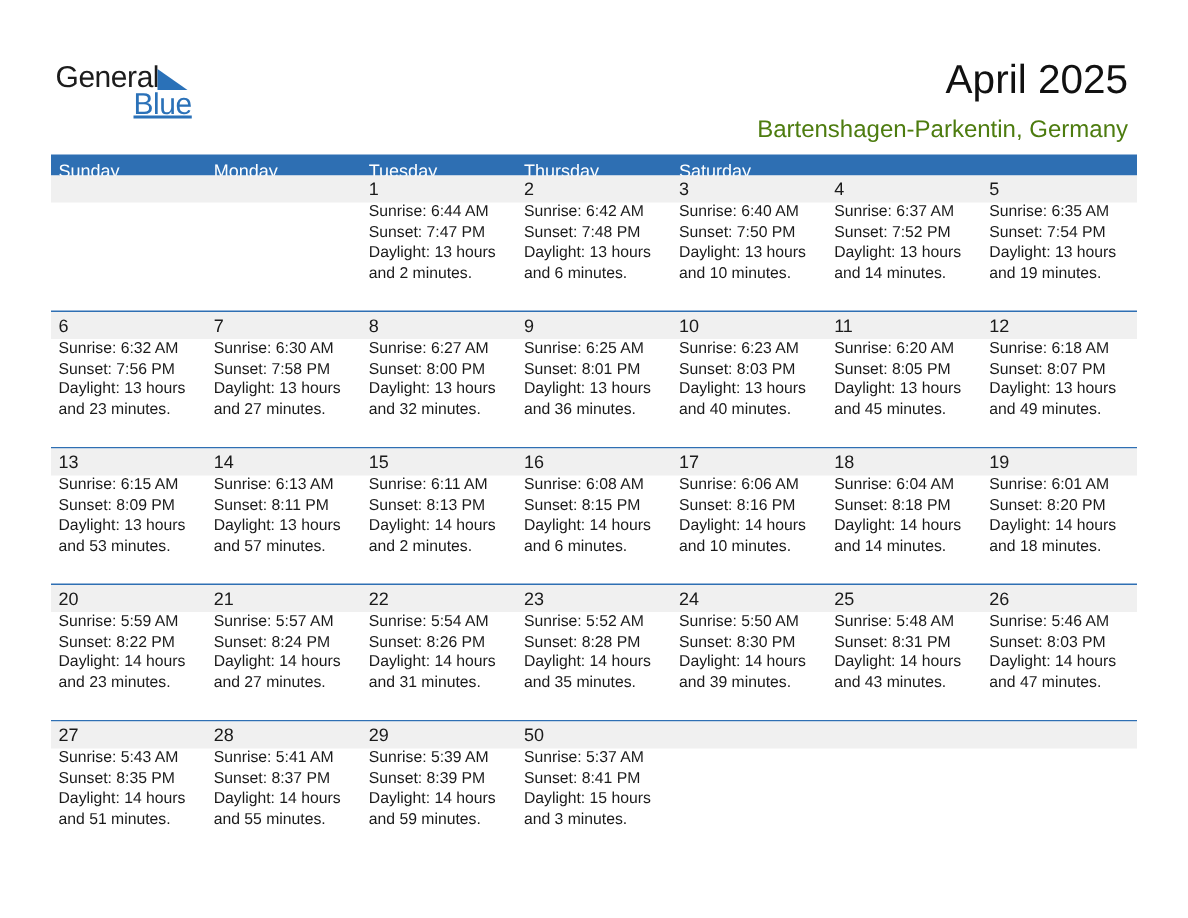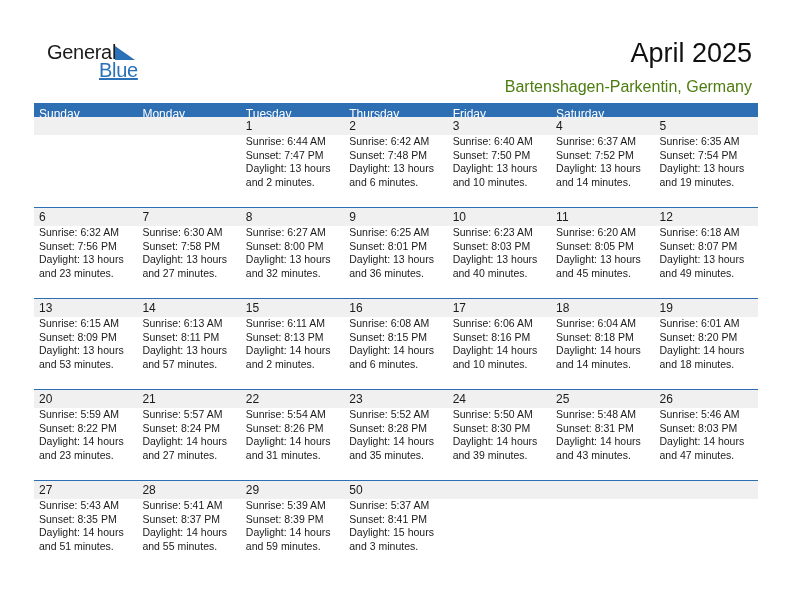--- a/index.html
+++ b/index.html
@@ -1,20 +1,20 @@
 <!DOCTYPE html>
 <html><head>
 <meta charset="utf-8">
 <style>
   html, body { margin: 0; padding: 0; }
   body {
     width: 792px; height: 612px; background: #ffffff; position: relative;
     font-family: "Liberation Sans", sans-serif; color: #1a1a1a; overflow: hidden;
   }
-  .logo { position: absolute; left: 37px; top: 41px; width: 100px; height: 40px; margin-left: 10px; }
+  .logo { position: absolute; left: 37px; top: 41px; width: 100px; height: 40px; }
   .logo-general { position: absolute; left: 0; top: 0; font-size: 20px; color: #1c1c1c; letter-spacing: -0.3px; }
   .logo-blue { position: absolute; left: 52px; top: 18px; font-size: 20px; color: #2a71b8; letter-spacing: -0.3px; text-decoration: underline; }
   .logo-tri { position: absolute; left: 68px; top: 5px; width: 0; height: 0;
     border-left: 20px solid #2a71b8; border-top: 14px solid transparent; }
   .title { position: absolute; right: 40px; top: 38px; font-size: 27px; color: #111; }
   .subtitle { position: absolute; right: 40px; top: 78px; font-size: 16px; color: #4d7c0f; }
   .cal { position: absolute; left: 34px; top: 103px; width: 724px; }
   .head { display: flex; background: #2e6fb3; height: 14px; }
   .head div { width: 103.43px; color: #ffffff; font-size: 12px; line-height: 22px; padding-left: 5px; box-sizing: border-box; }
   .week { position: relative; height: 90px; border-top: 1px solid #2e6fb3; }
@@ -36,21 +36,20 @@
 
 <div class="title">April 2025</div>
 <div class="subtitle">Bartenshagen-Parkentin, Germany</div>
 
 <div class="cal">
   <div class="head" id="weekday-head">
       <div>Sunday</div>
       <div>Monday</div>
       <div>Tuesday</div>
       <div>Thursday</div>
-      <div>Friday</div>
       <div>Saturday</div>
     </div>
   <div id="weeks">
       <div class="week">
         <div class="datebar"></div>
         <div class="days">
           <div class="day"></div>
           <div class="day"></div>
           <div class="day">
             <div class="dnum">1</div>

